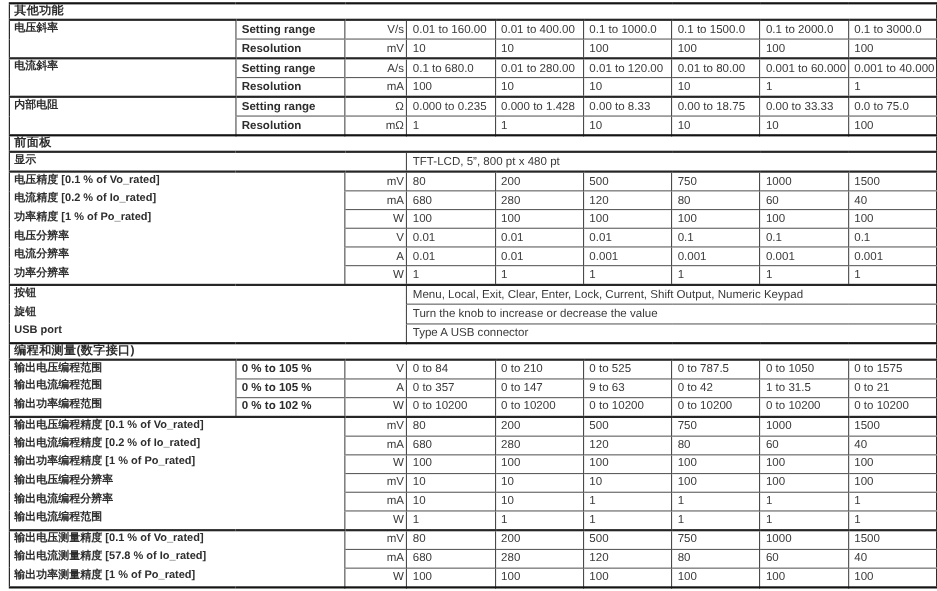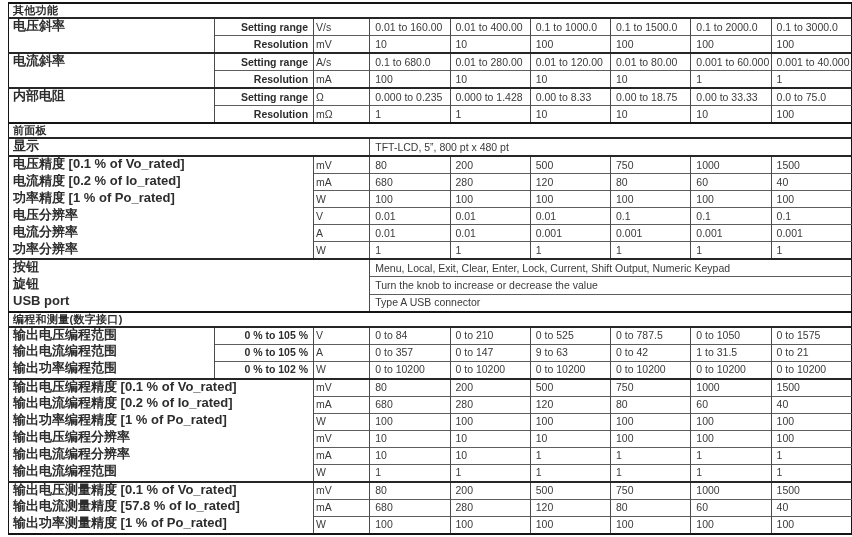--- a/index.html
+++ b/index.html
@@ -9,23 +9,23 @@
     border-left:1.5px solid #141414;border-right:1.5px solid #141414;border-bottom:2.5px solid #141414;border-radius:21px;}
   td{font-size:10.5px;line-height:13px;color:#3a3a3a;height:16px;padding:0 5px;
     border-left:1px solid #4a4a4a;white-space:nowrap;overflow:hidden;}
   td.c0{border-left:none;}
   
   td.thin{border-top:1px solid #5e5e5e;}
   td.blk{border-top:2px solid #262626;}
   td.nt{border-top:none;}
   td.sec-td{border-left:none;border-top:2px solid #141414;height:13px;
     font-weight:bold;font-size:11px;color:#2d2d2d;padding:0 4px;letter-spacing:.3px;}
-  td.lbl{font-weight:bold;font-size:13px;color:#2d2d2d;padding:0 4px;vertical-align:top;}
-  td.sub{font-weight:bold;font-size:10.5px;color:#2d2d2d;text-align:right;}
-  td.unit{text-align:left;padding:0 2px;margin-top:40px;}
+  td.lbl{font-weight:bold;font-size:10px;color:#2d2d2d;padding:0 4px;vertical-align:top;}
+  td.sub{font-weight:bold;font-size:10.5px;color:#2d2d2d;}
+  td.unit{text-align:right;padding:0 2px;margin-top:40px;}
   col.c-label{width:205px;} col.c-sub{width:99px;} col.c-unit{width:56px;} col.c-val{width:80px;}
 </style>
 </head>
 <body>
 
 <table class="spec">
   <colgroup>
     <col class="c-label">
       <col class="c-sub">
       <col class="c-unit">

